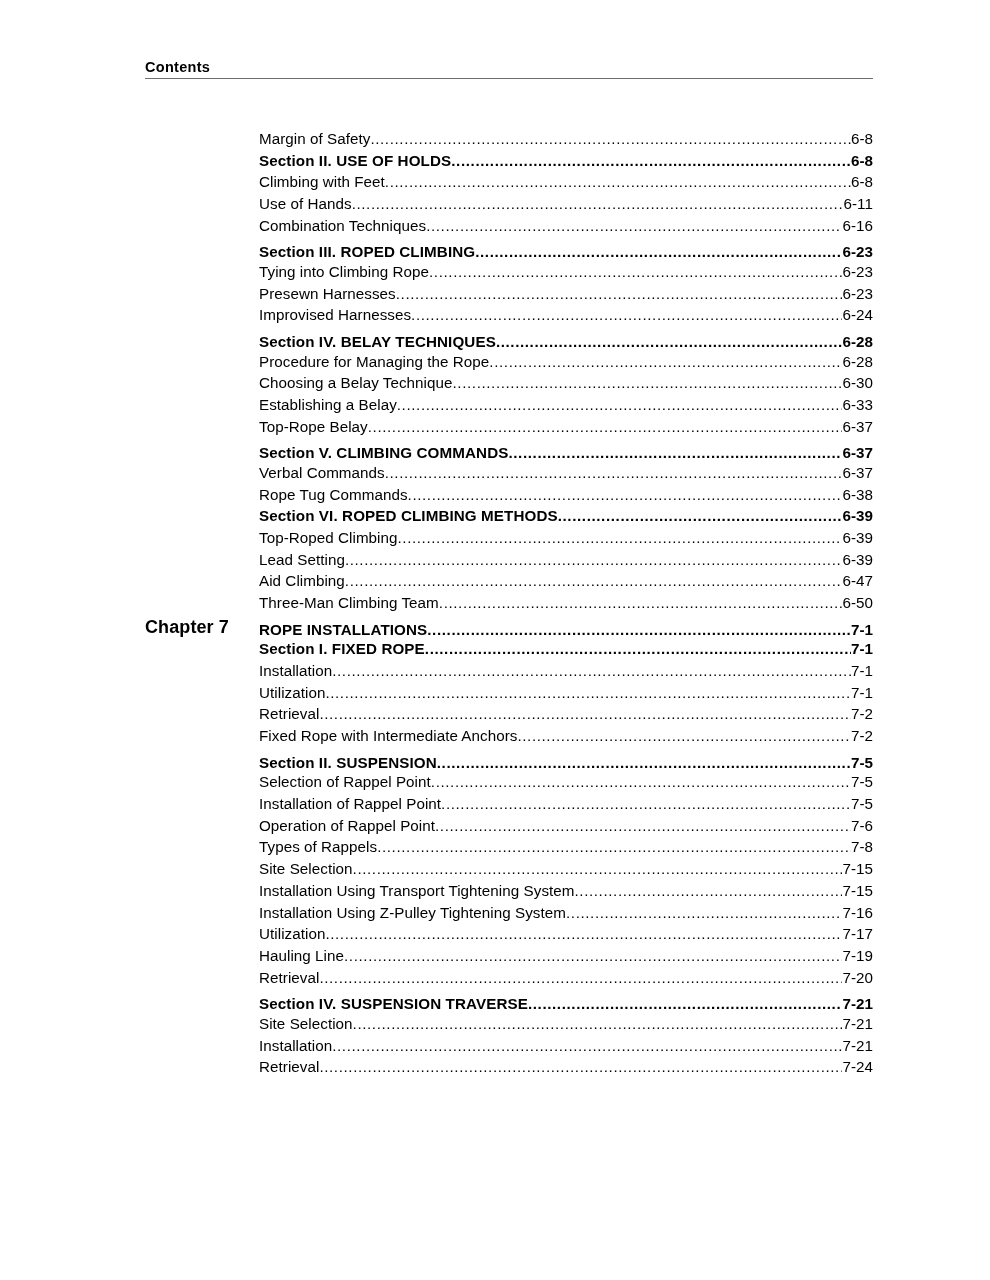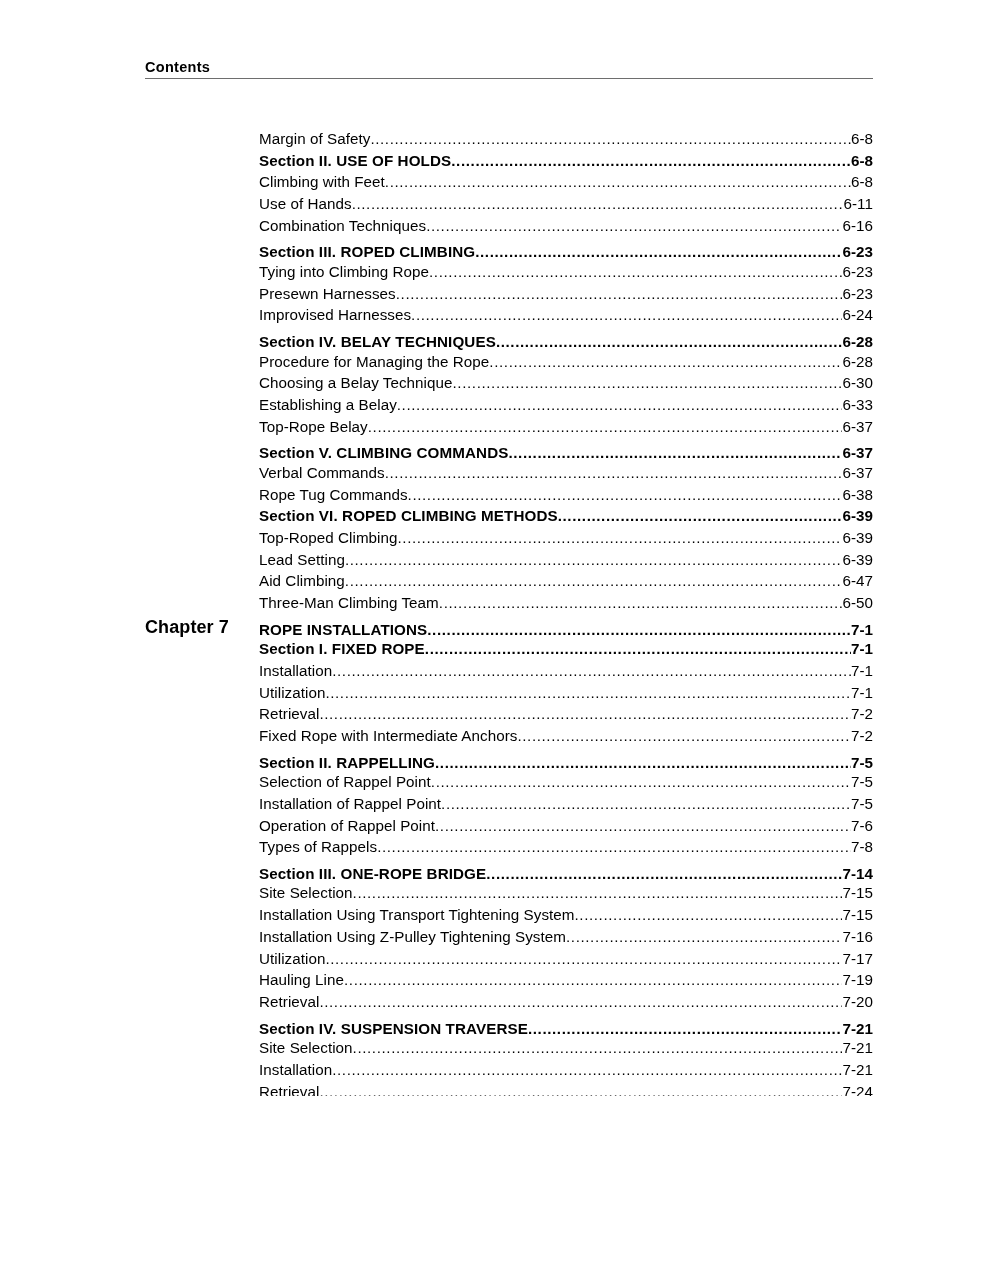--- a/index.html
+++ b/index.html
@@ -372,21 +372,21 @@
         <div class="chap-label"></div>
         <div class="entry">
           <span class="entry-title">Fixed Rope with Intermediate Anchors</span>
           <span class="leader"></span>
           <span class="page-num">7-2</span>
         </div>
       </div>
       <div class="toc-row lvl-section gap-before">
         <div class="chap-label"></div>
         <div class="entry">
-          <span class="entry-title">Section II. RAPPELLING</span>
+          <span class="entry-title">Section II. SUSPENSION</span>
           <span class="leader"></span>
           <span class="page-num">7-5</span>
         </div>
       </div>
       <div class="toc-row lvl-item">
         <div class="chap-label"></div>
         <div class="entry">
           <span class="entry-title">Selection of Rappel Point</span>
           <span class="leader"></span>
           <span class="page-num">7-5</span>
@@ -407,28 +407,20 @@
           <span class="leader"></span>
           <span class="page-num">7-6</span>
         </div>
       </div>
       <div class="toc-row lvl-item">
         <div class="chap-label"></div>
         <div class="entry">
           <span class="entry-title">Types of Rappels</span>
           <span class="leader"></span>
           <span class="page-num">7-8</span>
-        </div>
-      </div>
-      <div class="toc-row lvl-section gap-before">
-        <div class="chap-label"></div>
-        <div class="entry">
-          <span class="entry-title">Section III. ONE-ROPE BRIDGE</span>
-          <span class="leader"></span>
-          <span class="page-num">7-14</span>
         </div>
       </div>
       <div class="toc-row lvl-item">
         <div class="chap-label"></div>
         <div class="entry">
           <span class="entry-title">Site Selection</span>
           <span class="leader"></span>
           <span class="page-num">7-15</span>
         </div>
       </div>

